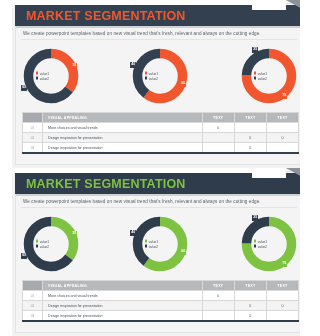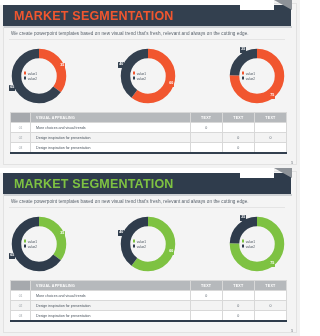--- a/index.html
+++ b/index.html
@@ -13,20 +13,21 @@
     font-family: "Liberation Sans", sans-serif;
     overflow: hidden;
   }
   .slide {
     position: relative;
     width: 300px;
     height: 168px;
     background: #f2f2f2;
     box-sizing: border-box;
     overflow: hidden;
+    margin-left: 12px;
   }
   .slide-inner {
     position: absolute;
     left: 3px;
     top: 3px;
     width: 294px;
     height: 162px;
     background: #f4f4f4;
     border: 1px solid #e2e2e2;
     box-sizing: border-box;

